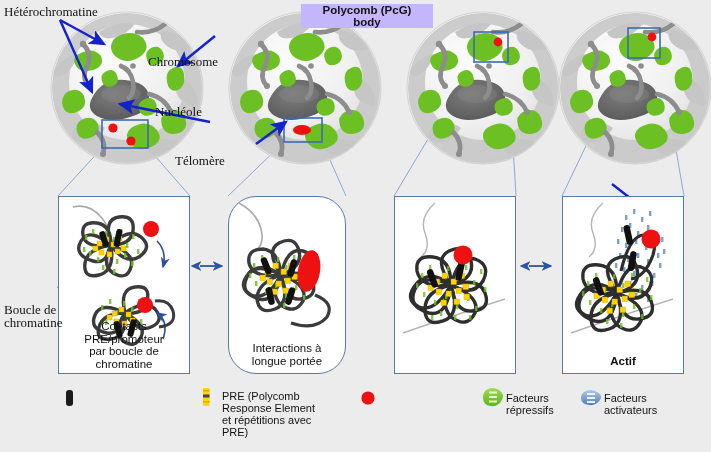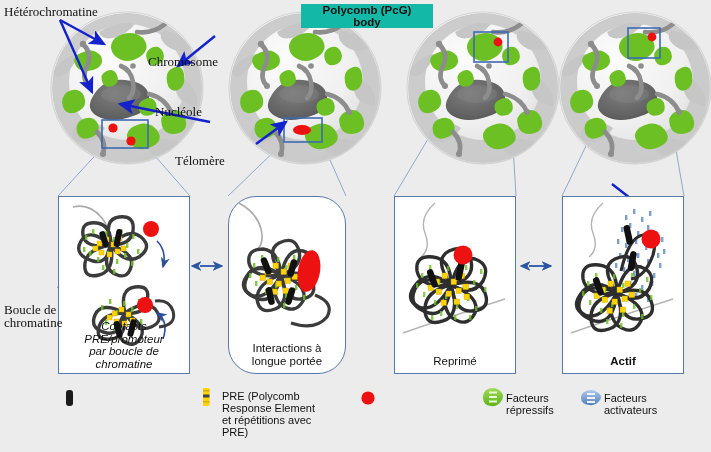--- a/index.html
+++ b/index.html
@@ -11,21 +11,21 @@
   }
   #stage{position:absolute;left:0;top:0;width:711px;height:452px;}
   .abs{position:absolute;}
   .lbl{
     position:absolute;color:#111;font-size:13px;line-height:12.5px;
     font-family:Liberation Serif, serif;white-space:pre-line;
   }
   .lbl-c{text-align:center;}
   .pcg-title{
     position:absolute;font-weight:bold;font-size:11.5px;line-height:12px;
-    color:#111;text-align:center;background:#14b8a6;
+    color:#111;text-align:center;background:#c4b5fd;
     padding:0 2px;white-space:pre-line;
   }
   .panel{
     position:absolute;background:#ffffff;border:1.5px solid #5878a8;
     box-sizing:border-box;
   }
   .panel-cap{
     position:absolute;left:0;width:100%;text-align:center;
     font-size:11.5px;line-height:12.5px;color:#111;white-space:pre-line;
   }
@@ -308,21 +308,21 @@
         </g>
         <g fill="#111111">
           <rect x="-10" y="8" width="6" height="17" rx="2.5" transform="rotate(-14 -7 16)"></rect>
           <rect x="4" y="6" width="6" height="18" rx="2.5" transform="rotate(14 7 15)"></rect>
         </g>
       </g>
       <circle cx="86" cy="108" r="8" fill="#ee1111"></circle>
       <path d="M104,142 q6,-18 -6,-26" fill="none" stroke="#2a4f9e" stroke-width="1.6" marker-end="url(#arrHeadThin)"></path>
       <path d="M96,104 q14,-2 18,10 q4,14 -14,16" fill="none" stroke="#3b3b3b" stroke-width="3"></path>
     </svg>
-    <div class="panel-cap" style="bottom:3px;font-style:italic;">Contacts
+    <div class="panel-cap" style="bottom:3px;">Contacts
 PRE/promoteur
 par boucle de
 chromatine</div>
   </div>
 
   <div class="panel" style="left:228px;top:196px;width:118px;height:178px;border-radius:28px;">
     <svg width="116" height="176" viewBox="0 0 116 176">
       <path d="M10,6 q18,10 22,26 q4,16 -6,22" fill="none" stroke="#aaaaaa" stroke-width="1.6"></path>
       <g transform="translate(52,78)">
         <g fill="none" stroke="#3b3b3b" stroke-width="3.4">
@@ -433,21 +433,20 @@
           <rect x="3" y="14" width="5.5" height="5.5"></rect>
             <rect x="13" y="9" width="5.5" height="5.5"></rect>
         </g>
         <g fill="#111111">
           <rect x="-22" y="-16" width="6.5" height="19" rx="3" transform="rotate(-20 -19 -7)"></rect>
           <rect x="6" y="-26" width="6.5" height="22" rx="3" transform="rotate(12 9 -15)"></rect>
         </g>
       </g>
       <circle cx="68" cy="58" r="9.5" fill="#ee1111"></circle>
     </svg>
-    <div class="panel-cap" style="bottom:6px;">Reprimé</div>
   </div>
 
   <div class="panel" style="left:562px;top:196px;width:122px;height:178px;">
     <svg width="120" height="176" viewBox="0 0 120 176">
       <path d="M40,6 q-16,14 -10,30 q6,16 -4,24" fill="none" stroke="#b4b4b4" stroke-width="1.4"></path>
       <path d="M8,136 q40,-14 102,-34" fill="none" stroke="#b4b4b4" stroke-width="1.4"></path>
 
       <g fill="#4f7fbf" opacity="0.75">
         <rect x="62" y="18" width="2.4" height="5"></rect>
           <rect x="70" y="12" width="2.4" height="5"></rect>

